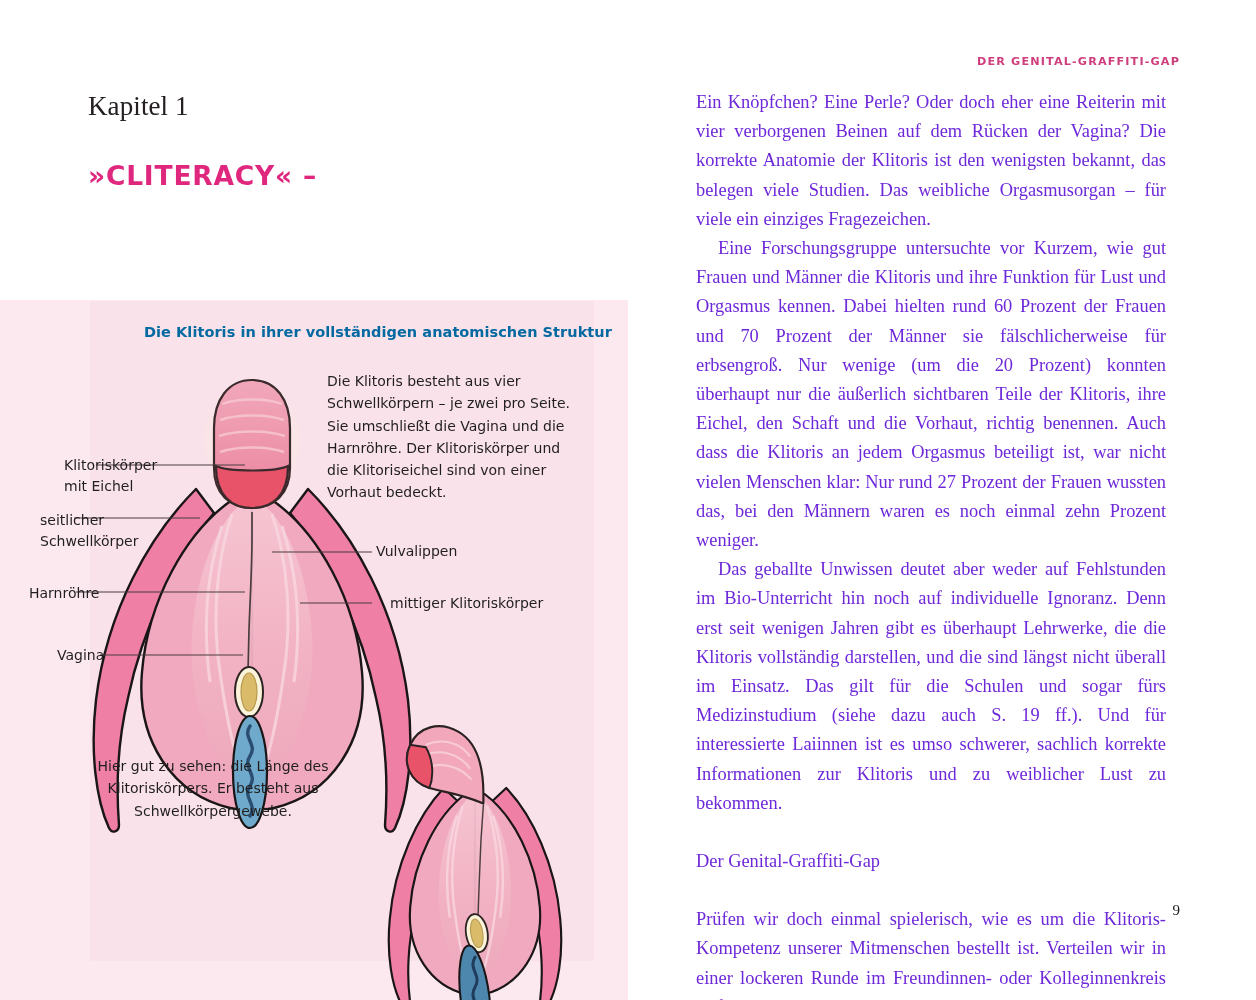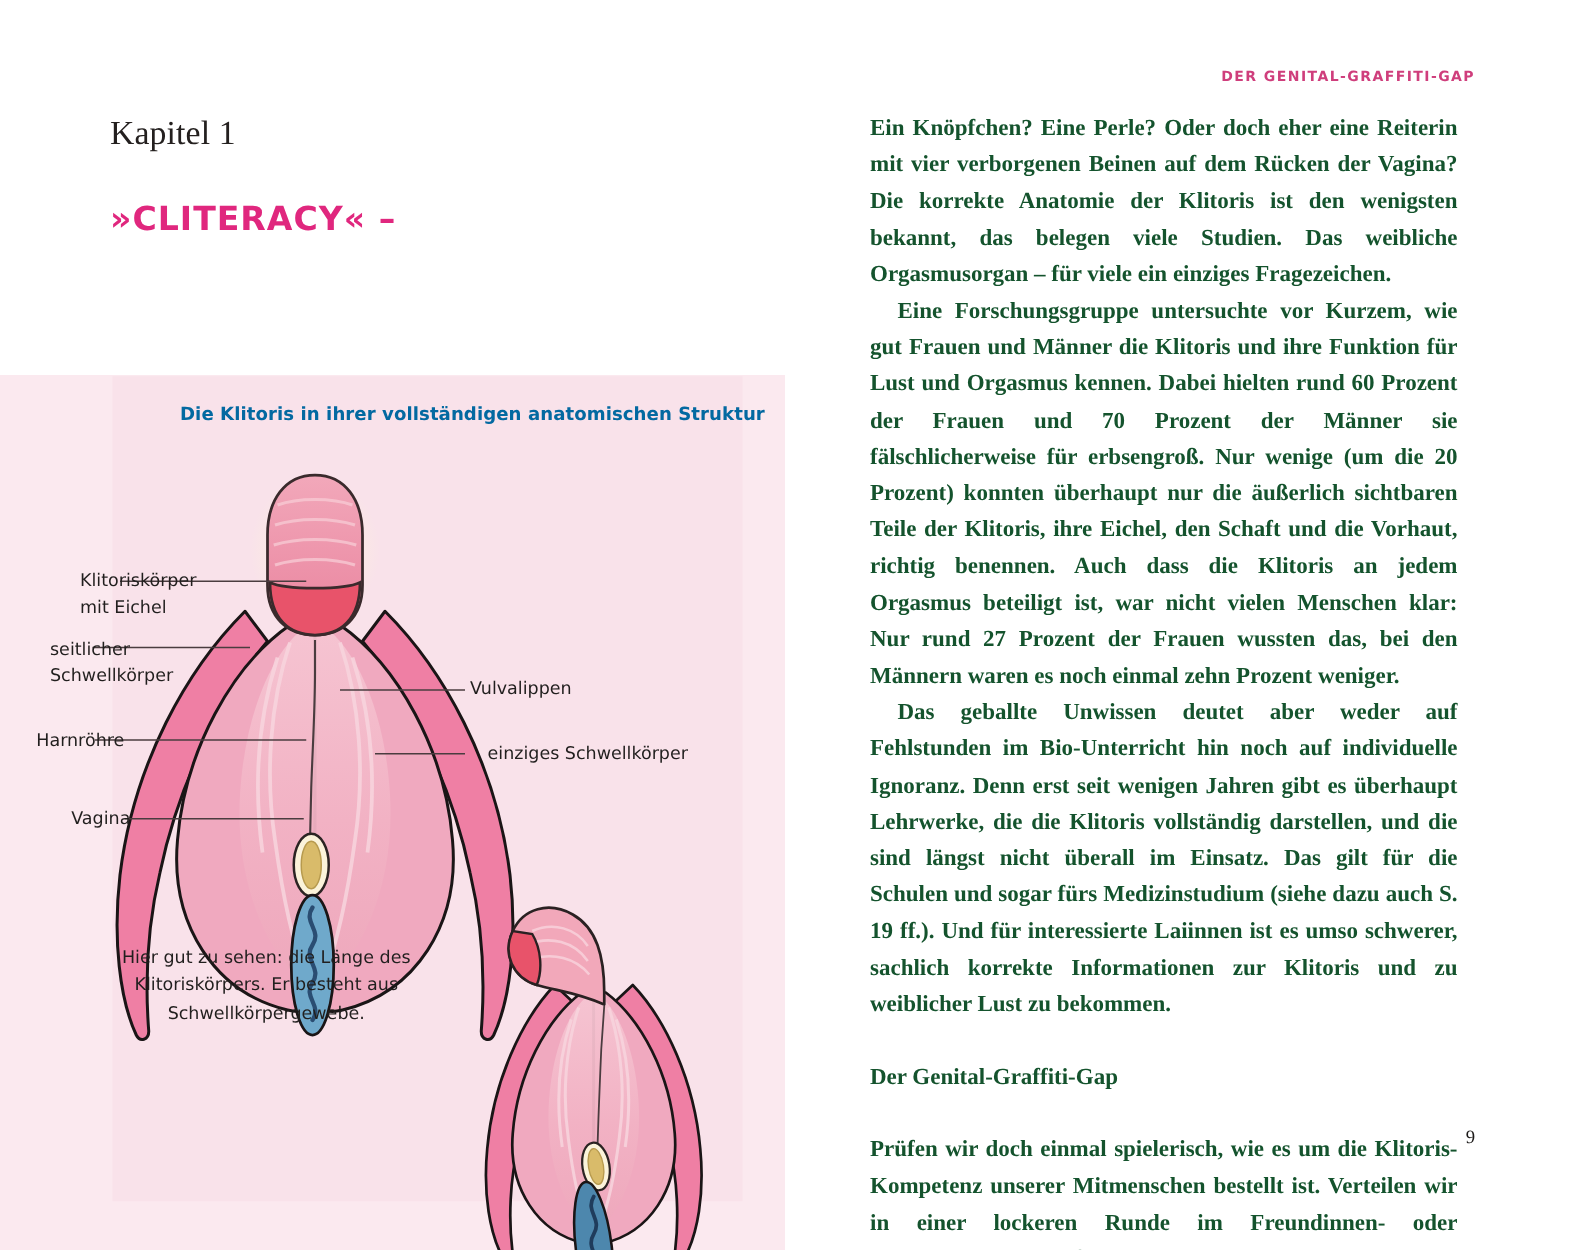--- a/index.html
+++ b/index.html
@@ -135,24 +135,23 @@
     position: absolute;
     left: 68px; top: 88px;
     width: 470px;
   }
 
   #body-col p {
     margin: 0;
     font-family: "Liberation Serif", serif;
     font-size: 18.4px;
     line-height: 29.2px;
-    color: #14532d;
+    color: #6d28d9;
     text-align: justify;
     hyphens: none;
-    font-weight: bold;
   }
   #body-col p.indent { text-indent: 22px; }
 
   #subhead {
     margin: 0;
     padding-top: 29px;
     font-family: "Liberation Serif", serif;
     font-size: 19.5px;
     line-height: 29px;
     color: #1c1a19;
@@ -304,40 +303,41 @@
         <ellipse cx="203" cy="392" rx="10" ry="24" transform="rotate(-9 203 392)" fill="#d9bb6a" stroke="#b79a4e" stroke-width="1.8"></ellipse>
 
         <ellipse cx="200" cy="500" rx="24" ry="88" transform="rotate(-7 200 500)" fill="#4d87ad" stroke="#1a1516" stroke-width="3.4"></ellipse>
         <path d="M200 432 C188 452 212 462 200 482 C188 502 212 512 200 532
                  C188 552 212 562 200 582" fill="none" stroke="#1f3c5c" stroke-width="5" stroke-linecap="round"></path>
       </g>
     </svg>
 
     <div id="illus-caption">Die Klitoris in ihrer vollständigen anatomischen Struktur</div>
 
+    <div class="note" id="note-top">Die Klitoris besteht aus vier Schwellkörpern – je zwei pro Seite. Sie umschließt die Vagina und die Harnröhre. Der Klitoriskörper und die Klitoriseichel sind von einer Vorhaut bedeckt.</div>
 
     <div class="note" id="note-bottom">Hier gut zu sehen: die Länge des Klitoriskörpers. Er besteht aus Schwellkörpergewebe.</div>
 
     <div class="diagram-label left" id="lbl-klitoriskoerper">
       <div>Klitoriskörper</div>
       <div>mit Eichel</div>
     </div>
 
     <div class="diagram-label left" id="lbl-seitlicher">
       <div>seitlicher</div>
       <div>Schwellkörper</div>
     </div>
 
     <div class="diagram-label left" id="lbl-harnroehre">Harnröhre</div>
 
     <div class="diagram-label left" id="lbl-vagina">Vagina</div>
 
     <div class="diagram-label right" id="lbl-vulvalippen">Vulvalippen</div>
 
-    <div class="diagram-label right" id="lbl-mittiger">einziges Schwellkörper</div>
+    <div class="diagram-label right" id="lbl-mittiger">mittiger Klitoriskörper</div>
   </div>
 
   <div id="right-page">
 
     <div id="running-head">DER GENITAL-GRAFFITI-GAP</div>
 
     <div id="body-col">
       <p>Ein Knöpfchen? Eine Perle? Oder doch eher eine Reiterin mit vier verborgenen Beinen auf dem Rücken der Vagina? Die korrekte Anatomie der Klitoris ist den wenigsten bekannt, das belegen viele Studien. Das weibliche Orgasmusorgan – für viele ein einziges Fragezeichen.</p>
       <p class="indent">Eine Forschungsgruppe untersuchte vor Kurzem, wie gut Frauen und Männer die Klitoris und ihre Funktion für Lust und Orgasmus kennen. Dabei hielten rund 60 Prozent der Frauen und 70 Prozent der Männer sie fälschlicherweise für erbsengroß. Nur wenige (um die 20 Prozent) konnten überhaupt nur die äußerlich sichtbaren Teile der Klitoris, ihre Eichel, den Schaft und die Vorhaut, richtig benennen. Auch dass die Klitoris an jedem Orgasmus beteiligt ist, war nicht vielen Menschen klar: Nur rund 27 Prozent der Frauen wussten das, bei den Männern waren es noch einmal zehn Prozent weniger.</p>
       <p class="indent">Das geballte Unwissen deutet aber weder auf Fehlstunden im Bio-Unterricht hin noch auf individuelle Ignoranz. Denn erst seit wenigen Jahren gibt es überhaupt Lehrwerke, die die Klitoris vollständig darstellen, und die sind längst nicht überall im Einsatz. Das gilt für die Schulen und sogar fürs Medizinstudium (siehe dazu auch S. 19 ff.). Und für interessierte Laiinnen ist es umso schwerer, sachlich korrekte Informationen zur Klitoris und zu weiblicher Lust zu bekommen.</p>

